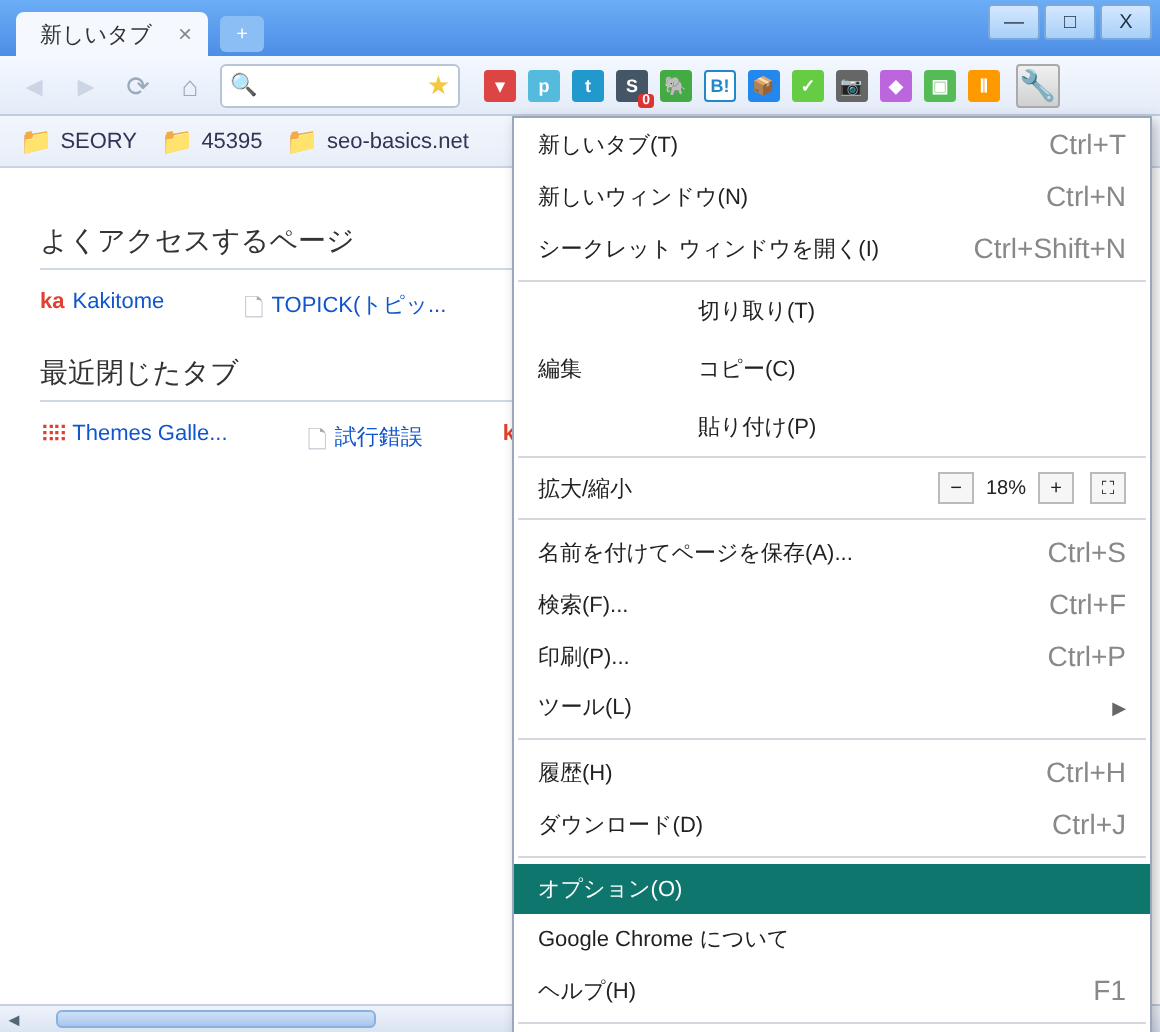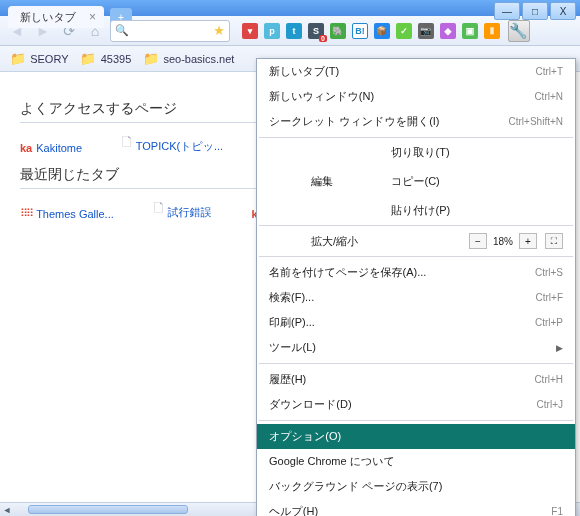--- a/index.html
+++ b/index.html
@@ -1,18 +1,18 @@
 <!DOCTYPE html>
 <html><head>
 <meta charset="utf-8">
 <style>
 * { margin: 0; padding: 0; box-sizing: border-box; font-family: "Meiryo", "MS PGothic", sans-serif; }
 body { width: 580px; height: 516px; background: #fff; overflow: hidden; position: relative; }
 
-.titlebar { height: 16px; background: linear-gradient(#6badf6, #4d8ee6); display: flex; align-items: flex-start; }
+.titlebar { height: 28px; background: linear-gradient(#6badf6, #4d8ee6); display: flex; align-items: flex-start; }
 .tab-strip { flex: 1; display: flex; align-items: flex-end; height: 28px; padding-left: 8px; }
 .tab { background: #f5f9ff; border-radius: 4px 4px 0 0; padding: 4px 28px 4px 12px; font-size: 11px; color: #333; position: relative; height: 22px; display: flex; align-items: center; }
 .tab-close { position: absolute; right: 8px; color: #888; font-size: 12px; }
 .new-tab { width: 22px; height: 18px; background: #8bbef5; border-radius: 3px; margin-left: 6px; margin-bottom: 2px; display: flex; align-items: center; justify-content: center; color: #fff; font-size: 10px; }
 .win-controls { display: flex; gap: 2px; padding: 2px 4px 0 0; }
 .win-btn { width: 26px; height: 18px; background: linear-gradient(#d4e8ff, #a8d0f8); border: 1px solid #7aa8db; border-radius: 2px; display: flex; align-items: center; justify-content: center; font-size: 10px; color: #234; }
 
 .toolbar { height: 30px; background: linear-gradient(#f4f8ff, #e4ecf8); border-bottom: 1px solid #c0cde0; display: flex; align-items: center; padding: 0 6px; gap: 4px; }
 .nav-btn { width: 22px; height: 22px; display: flex; align-items: center; justify-content: center; color: #9ab; font-size: 14px; }
 .nav-btn.disabled { color: #ccd5e3; }
@@ -23,32 +23,32 @@
 .ext-icon { width: 16px; height: 16px; border-radius: 2px; display: flex; align-items: center; justify-content: center; font-size: 9px; color: #fff; font-weight: bold; position: relative; }
 .wrench { width: 22px; height: 22px; display: flex; align-items: center; justify-content: center; color: #555; font-size: 15px; margin-left: 4px; background: linear-gradient(#f0f0f0,#d0d0d0); border: 1px solid #aaa; border-radius: 2px; }
 
 .bookmarks { height: 26px; background: linear-gradient(#f2f6fd, #e8eef8); border-bottom: 1px solid #c8d4e6; display: flex; align-items: center; padding: 0 10px; gap: 12px; }
 .bk-item { display: flex; align-items: center; gap: 4px; font-size: 11px; color: #335; }
 .folder-icon { color: #f2c66b; font-size: 13px; }
 
 .content { padding: 16px 20px; }
 .section-title { font-size: 14px; color: #333; border-bottom: 1px solid #d0d8e6; padding-bottom: 4px; margin-bottom: 10px; margin-top: 12px; }
 .thumbs { display: flex; gap: 40px; }
-.thumb { display: flex; align-items: flex-end; gap: 4px; font-size: 11px; color: #1155cc; }
+.thumb { display: flex; align-items: flex-start; gap: 4px; font-size: 11px; color: #1155cc; }
 .ka-icon { color: #e04030; font-weight: bold; font-size: 11px; }
 .page-icon { color: #aab; font-size: 12px; }
 .grid-icon { color: #e04030; font-size: 11px; letter-spacing: -2px; }
 
 .menu { position: absolute; top: 58px; right: 4px; width: 320px; background: #fff; border: 1px solid #9aa8bc; box-shadow: 2px 2px 6px rgba(0,0,0,0.25); font-size: 11px; color: #222; z-index: 10; }
 .menu-item { padding: 5px 12px; display: flex; justify-content: space-between; align-items: center; }
 .menu-item.highlighted { background: #0f766e; color: #fff; }
 .menu-sep { height: 1px; background: #d4d8de; margin: 3px 2px; }
-.menu-shortcut { color: #888; font-size: 10px; }
+.menu-shortcut { color: #888; font-size: 14px; }
 .menu-row { display: flex; align-items: center; padding: 4px 12px; gap: 8px; }
-.menu-row-label { width: 72px; margin-left: 42px; }
+.menu-row-label { width: 72px; }
 .menu-sub { display: flex; gap: 14px; font-size: 11px; flex-direction: column; }
 .zoom-ctrl { display: flex; align-items: center; gap: 2px; margin-left: auto; }
 .zoom-btn { width: 18px; height: 16px; border: 1px solid #bbb; background: #f6f6f6; display: flex; align-items: center; justify-content: center; font-size: 10px; }
 .zoom-val { padding: 0 4px; font-size: 10px; }
 .fullscreen-btn { width: 18px; height: 16px; border: 1px solid #bbb; background: #f6f6f6; margin-left: 6px; display: flex; align-items: center; justify-content: center; font-size: 9px; }
 .submenu-arrow { font-size: 9px; color: #666; }
 
 .chrome-logo { position: absolute; bottom: 20px; right: 18px; display: flex; align-items: center; gap: 8px; }
 .chrome-circle { width: 28px; height: 28px; border-radius: 50%; background: conic-gradient(#ea4335 0 120deg, #34a853 120deg 240deg, #fbbc05 240deg 360deg); position: relative; }
 .chrome-circle::after { content: ""; position: absolute; inset: 7px; background: #4285f4; border-radius: 50%; border: 2px solid #fff; }
@@ -206,23 +206,20 @@
       <span class="menu-shortcut">Ctrl+J</span>
     </div>
   <div class="menu-sep"></div>
   <div class="menu-item highlighted">
       <span>オプション(O)</span>
     </div>
   <div class="menu-item">
       <span>Google Chrome について</span>
     </div>
   <div class="menu-item">
-      <span>バックグラウンド ページの表示(7)</span>
-    </div>
-  <div class="menu-item">
       <span>ヘルプ(H)</span>
       <span class="menu-shortcut">F1</span>
     </div>
   <div class="menu-sep"></div>
   <div class="menu-item">
       <span>終了(X)</span>
     </div>
 </div>
 
 <div class="chrome-logo">

